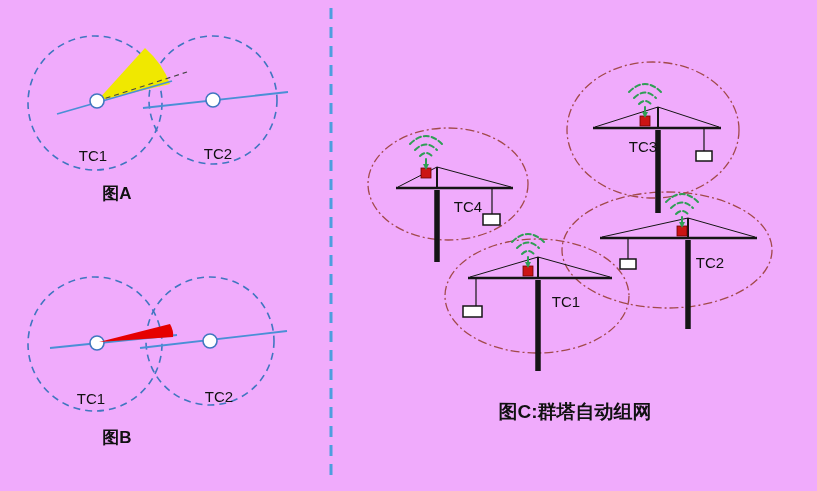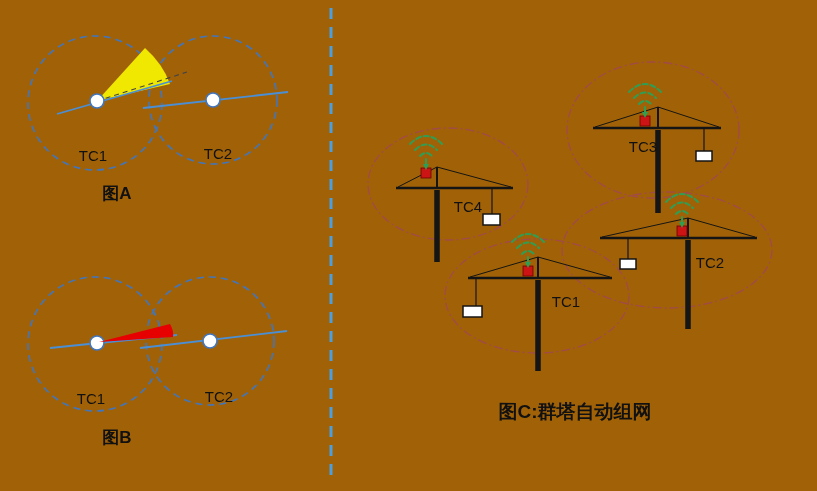--- a/index.html
+++ b/index.html
@@ -1,16 +1,16 @@
 <!DOCTYPE html>
 <html><head>
 <meta charset="utf-8">
 <style>
   html,body{margin:0;padding:0;background:#ffffff;}
-  .canvas{position:relative;width:817px;height:491px;background:#a16207;overflow:hidden;
+  .canvas{position:relative;width:817px;height:491px;background:#f0abfc;overflow:hidden;
           font-family:"Liberation Sans","DejaVu Sans",sans-serif;}
   svg{display:block;}
   text{font-family:"Liberation Sans","DejaVu Sans",sans-serif;fill:#111;}
   .tc-label{font-size:15px;}
   .fig-caption{font-size:17px;font-weight:bold;}
   .figc-caption{font-size:19px;font-weight:bold;}
   .dashed-circle{fill:none;stroke:#4076c0;stroke-width:1.6;stroke-dasharray:7 5;}
   .center-dot{fill:#ffffff;stroke:#4076c0;stroke-width:1.6;}
   .jib-line{stroke:#4a8fd6;stroke-width:1.8;fill:none;}
   .sweep-dash{stroke:#444444;stroke-width:1.1;stroke-dasharray:5 4;fill:none;}

